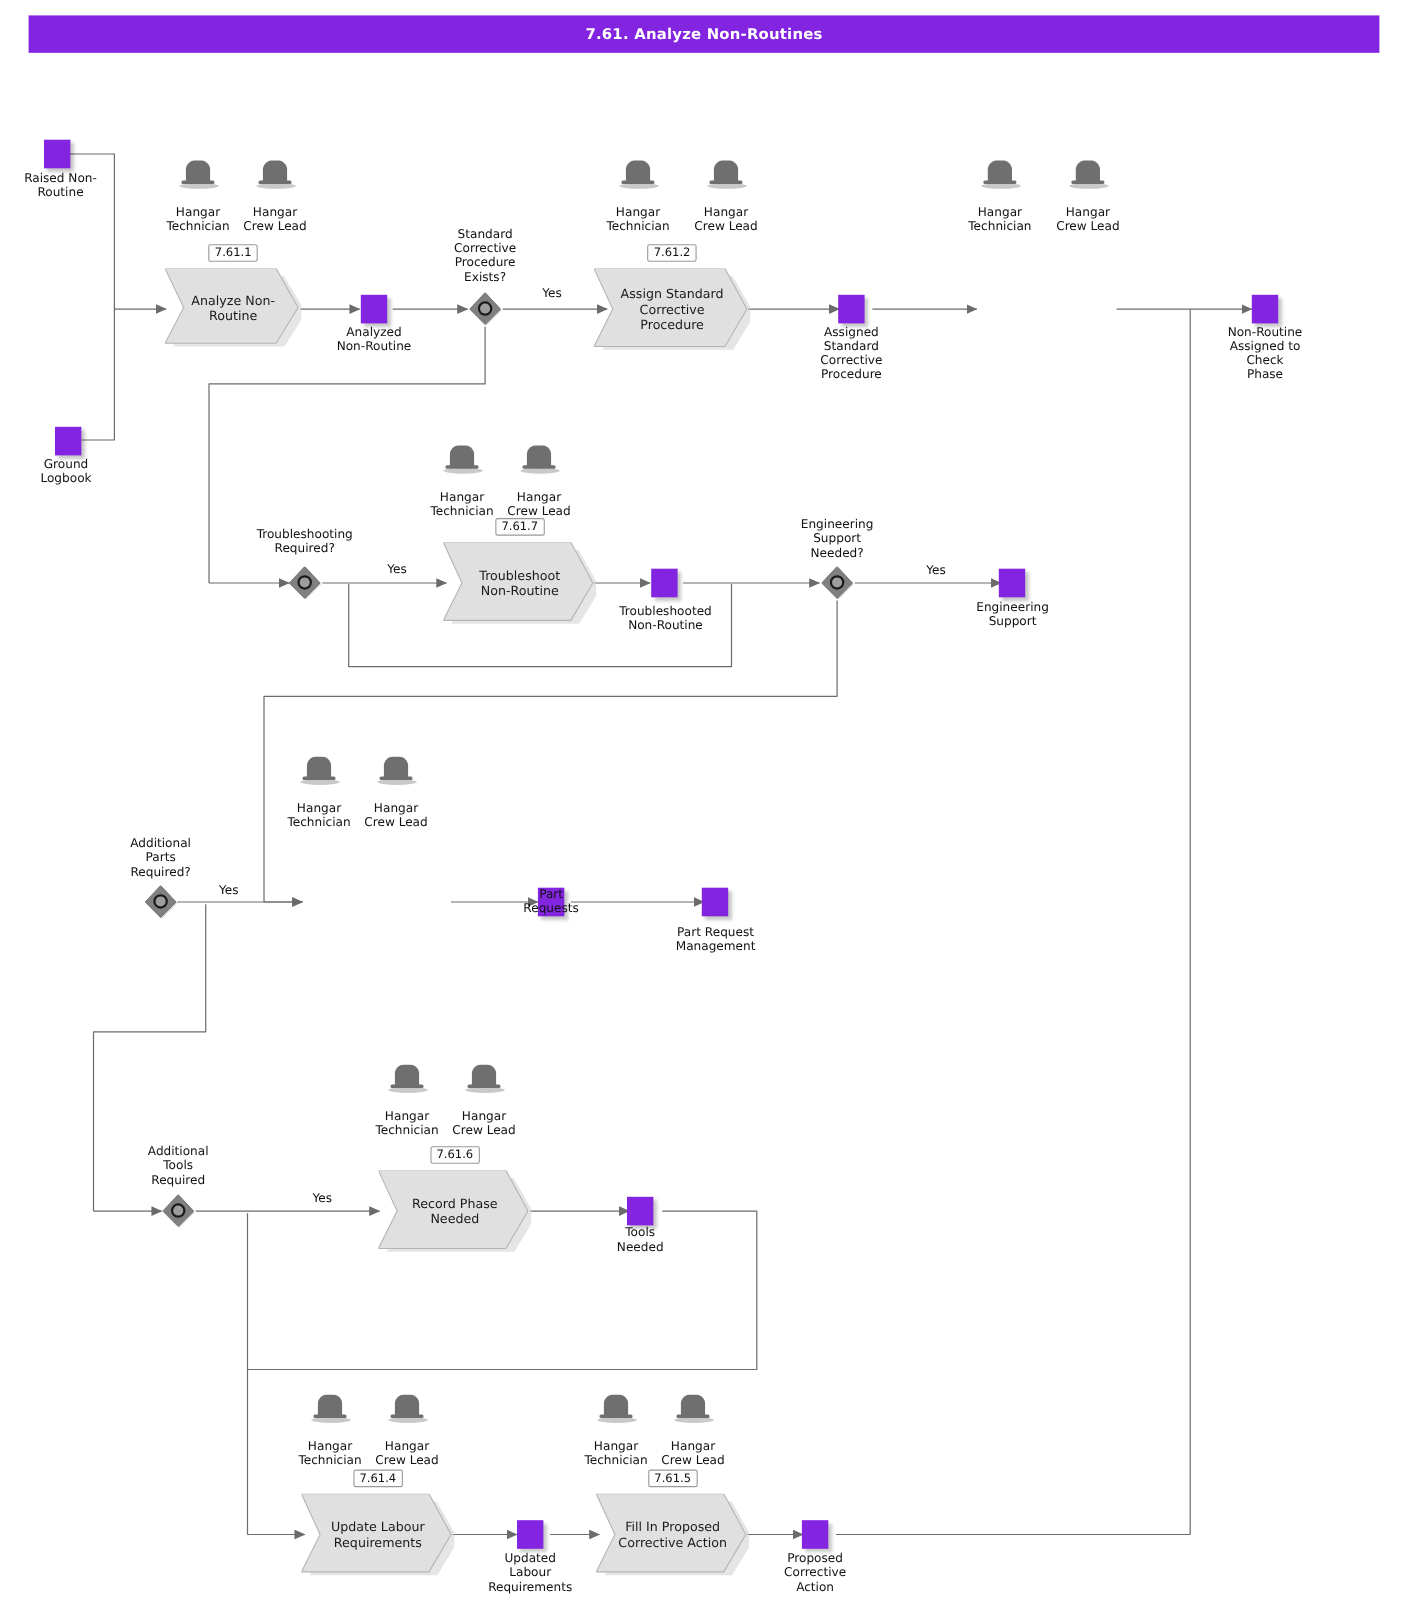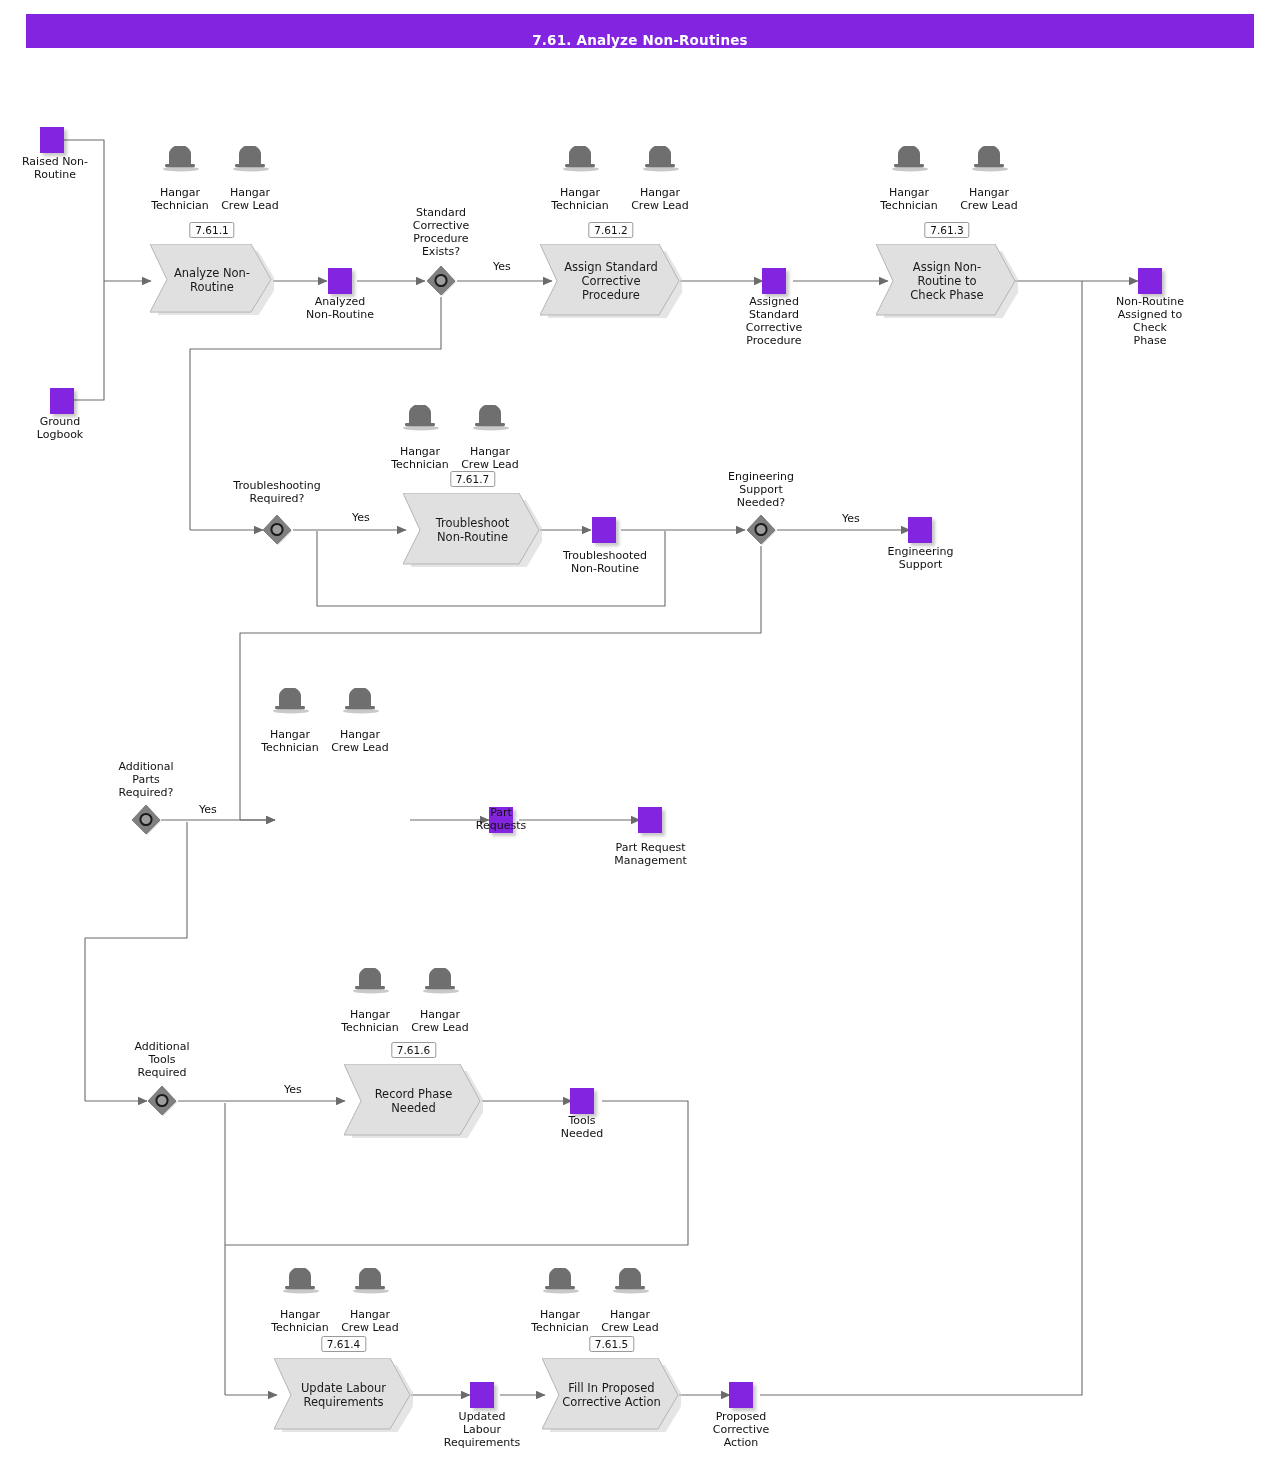--- a/index.html
+++ b/index.html
@@ -1,20 +1,20 @@
 <!DOCTYPE html>
 <html><head>
 <meta charset="utf-8">
 <style>
   html,body{margin:0;padding:0;background:#ffffff;}
   body{font-family:"DejaVu Sans","Liberation Sans",sans-serif;}
   #page{position:relative;width:1280px;height:1465px;overflow:hidden;background:#fff;}
 
   .titlebar{position:absolute;left:26px;top:14px;width:1228px;height:34px;
-    background:#8324e0;display:flex;align-items:flex-end;justify-content:center;}
+    background:#8324e0;display:flex;align-items:center;justify-content:center;}
   .titlebar .t{color:#ffffff;font-size:13.5px;font-weight:bold;letter-spacing:.2px;}
 
   svg.wires{position:absolute;left:0;top:0;width:1280px;height:1465px;pointer-events:none;}
 
   
   .task{position:absolute;}
   .task .shape{position:absolute;left:0;top:0;width:100%;height:100%;}
   .task .lbl{position:absolute;left:0;top:0;width:100%;height:100%;
     display:flex;align-items:center;justify-content:center;text-align:center;
     font-size:11.5px;color:#1a1a1a;line-height:14px;padding:0 16px;
@@ -316,30 +316,20 @@
     <svg class="shape" viewBox="0 0 142 74" preserveAspectRatio="none">
       <path d="M3,3 L122,3 L142,38 L122,71 L3,71 L20,38 z" fill="#d0d0d0" opacity=".55" transform="translate(4,4)"></path>
       <path d="M0,0 L119,0 L139,37 L119,71 L0,71 L17,37 z" fill="#e0e0e0" stroke="#b4b4b4" stroke-width="1"></path>
     </svg>
     <div class="num">7.61.2</div>
     <div class="lbl" style="white-space:pre-line;">Assign Standard
 Corrective
 Procedure</div>
   </div>
 
-  <div class="task" style="left:876px;top:244px;width:142px;height:74px;">
-    <svg class="shape" viewBox="0 0 142 74" preserveAspectRatio="none">
-      <path d="M3,3 L122,3 L142,38 L122,71 L3,71 L20,38 z" fill="#d0d0d0" opacity=".55" transform="translate(4,4)"></path>
-      <path d="M0,0 L119,0 L139,37 L119,71 L0,71 L17,37 z" fill="#e0e0e0" stroke="#b4b4b4" stroke-width="1"></path>
-    </svg>
-    <div class="num">7.61.3</div>
-    <div class="lbl" style="white-space:pre-line;">Assign Non-
-Routine to
-Check Phase</div>
-  </div>
 
   <div class="task" style="left:403px;top:493px;width:139px;height:74px;">
     <svg class="shape" viewBox="0 0 139 74" preserveAspectRatio="none">
       <path d="M3,3 L119,3 L139,38 L119,71 L3,71 L20,38 z" fill="#d0d0d0" opacity=".55" transform="translate(4,4)"></path>
       <path d="M0,0 L116,0 L136,37 L116,71 L0,71 L17,37 z" fill="#e0e0e0" stroke="#b4b4b4" stroke-width="1"></path>
     </svg>
     <div class="num">7.61.7</div>
     <div class="lbl" style="white-space:pre-line;">Troubleshoot
 Non-Routine</div>
   </div>

